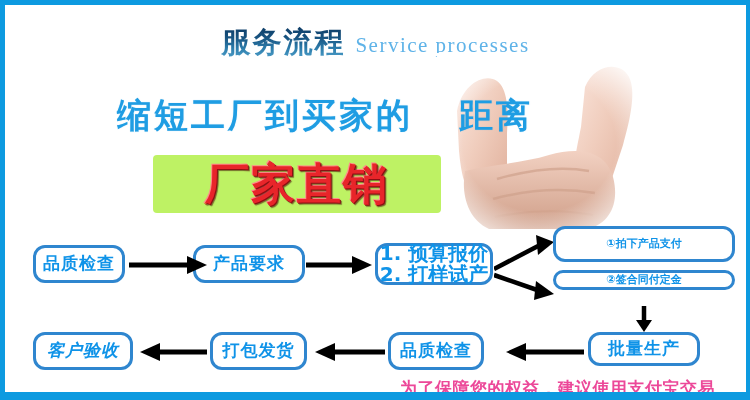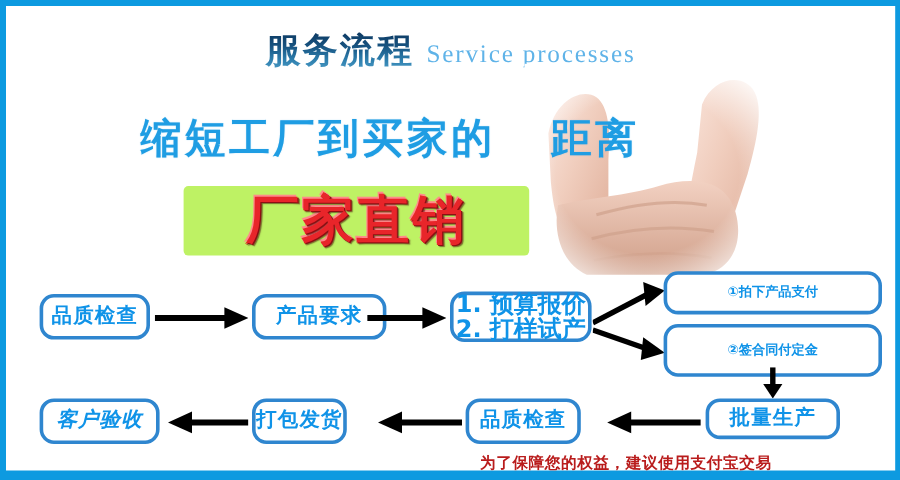--- a/index.html
+++ b/index.html
@@ -139,23 +139,23 @@
 
   
   .arrow { position: absolute; z-index: 6; }
 
   
   .footer {
     position: absolute;
     left: 395px;
     top: 372px;
     font-family: "DejaVu Sans", sans-serif;
-    font-size: 13px;
-    font-weight: bold;
-    color: #b91c1c;
+    font-size: 17px;
+    font-weight: bold;
+    color: #ec4899;
     white-space: nowrap;
     letter-spacing: .5px;
   }
 </style>
 </head>
 <body>
 
 <div id="page">
   <div id="canvas">
 
@@ -200,21 +200,21 @@
     </div>
 
     <div class="banner">
       <span class="banner-text">厂家直销</span>
     </div>
 
     <div class="box" style="left:28px;  top:240px; width:92px;  height:38px;">
       <span class="box-label">品质检查</span>
     </div>
 
-    <div class="box" style="left:205px; top:240px; width:112px;  height:38px;">
+    <div class="box" style="left:188px; top:240px; width:112px;  height:38px;">
       <span class="box-label">产品要求</span>
     </div>
 
     <div class="box" style="left:370px; top:238px; width:118px; height:42px;">
       <span class="box-label two-line">
         <span style="display:block">1. 预算报价</span>
         <span style="display:block">2. 打样试产</span>
       </span>
     </div>
 
@@ -232,38 +232,38 @@
       <line x1="0" y1="38" x2="46" y2="14" stroke="#000" stroke-width="4.5"></line>
       <polygon points="42,4 60,11 44,24" fill="#000"></polygon>
       <line x1="0" y1="44" x2="46" y2="60" stroke="#000" stroke-width="4.5"></line>
       <polygon points="42,50 60,63 40,69" fill="#000"></polygon>
     </svg>
 
     <div class="box" style="left:548px; top:221px; width:182px; height:36px;">
       <span class="box-label small">①拍下产品支付</span>
     </div>
 
-    <div class="box" style="left:548px; top:265px; width:182px; height:44px;">
+    <div class="box" style="left:548px; top:265px; width:182px; height:20px;">
       <span class="box-label small">②签合同付定金</span>
     </div>
 
     <svg class="arrow" style="left:628px; top:301px;" width="22" height="26" viewBox="0 0 22 26">
       <line x1="11" y1="0" x2="11" y2="16" stroke="#000" stroke-width="4.5"></line>
       <polygon points="3,14 19,14 11,26" fill="#000"></polygon>
     </svg>
 
     <div class="box" style="left:583px; top:327px; width:112px; height:34px;">
       <span class="box-label">批量生产</span>
     </div>
 
     <div class="box" style="left:383px; top:327px; width:96px; height:38px;">
       <span class="box-label">品质检查</span>
     </div>
 
-    <div class="box" style="left:205px; top:327px; width:79px;  height:38px;">
+    <div class="box" style="left:205px; top:327px; width:97px;  height:38px;">
       <span class="box-label">打包发货</span>
     </div>
 
     <div class="box" style="left:28px;  top:327px; width:100px; height:38px;font-style:italic;">
       <span class="box-label">客户验收</span>
     </div>
 
     <svg class="arrow" style="left:497px; top:337px;" width="82" height="20" viewBox="0 0 82 20">
       <line x1="82" y1="10" x2="20" y2="10" stroke="#000" stroke-width="5"></line>
       <polygon points="24,1 4,10 24,19" fill="#000"></polygon>

